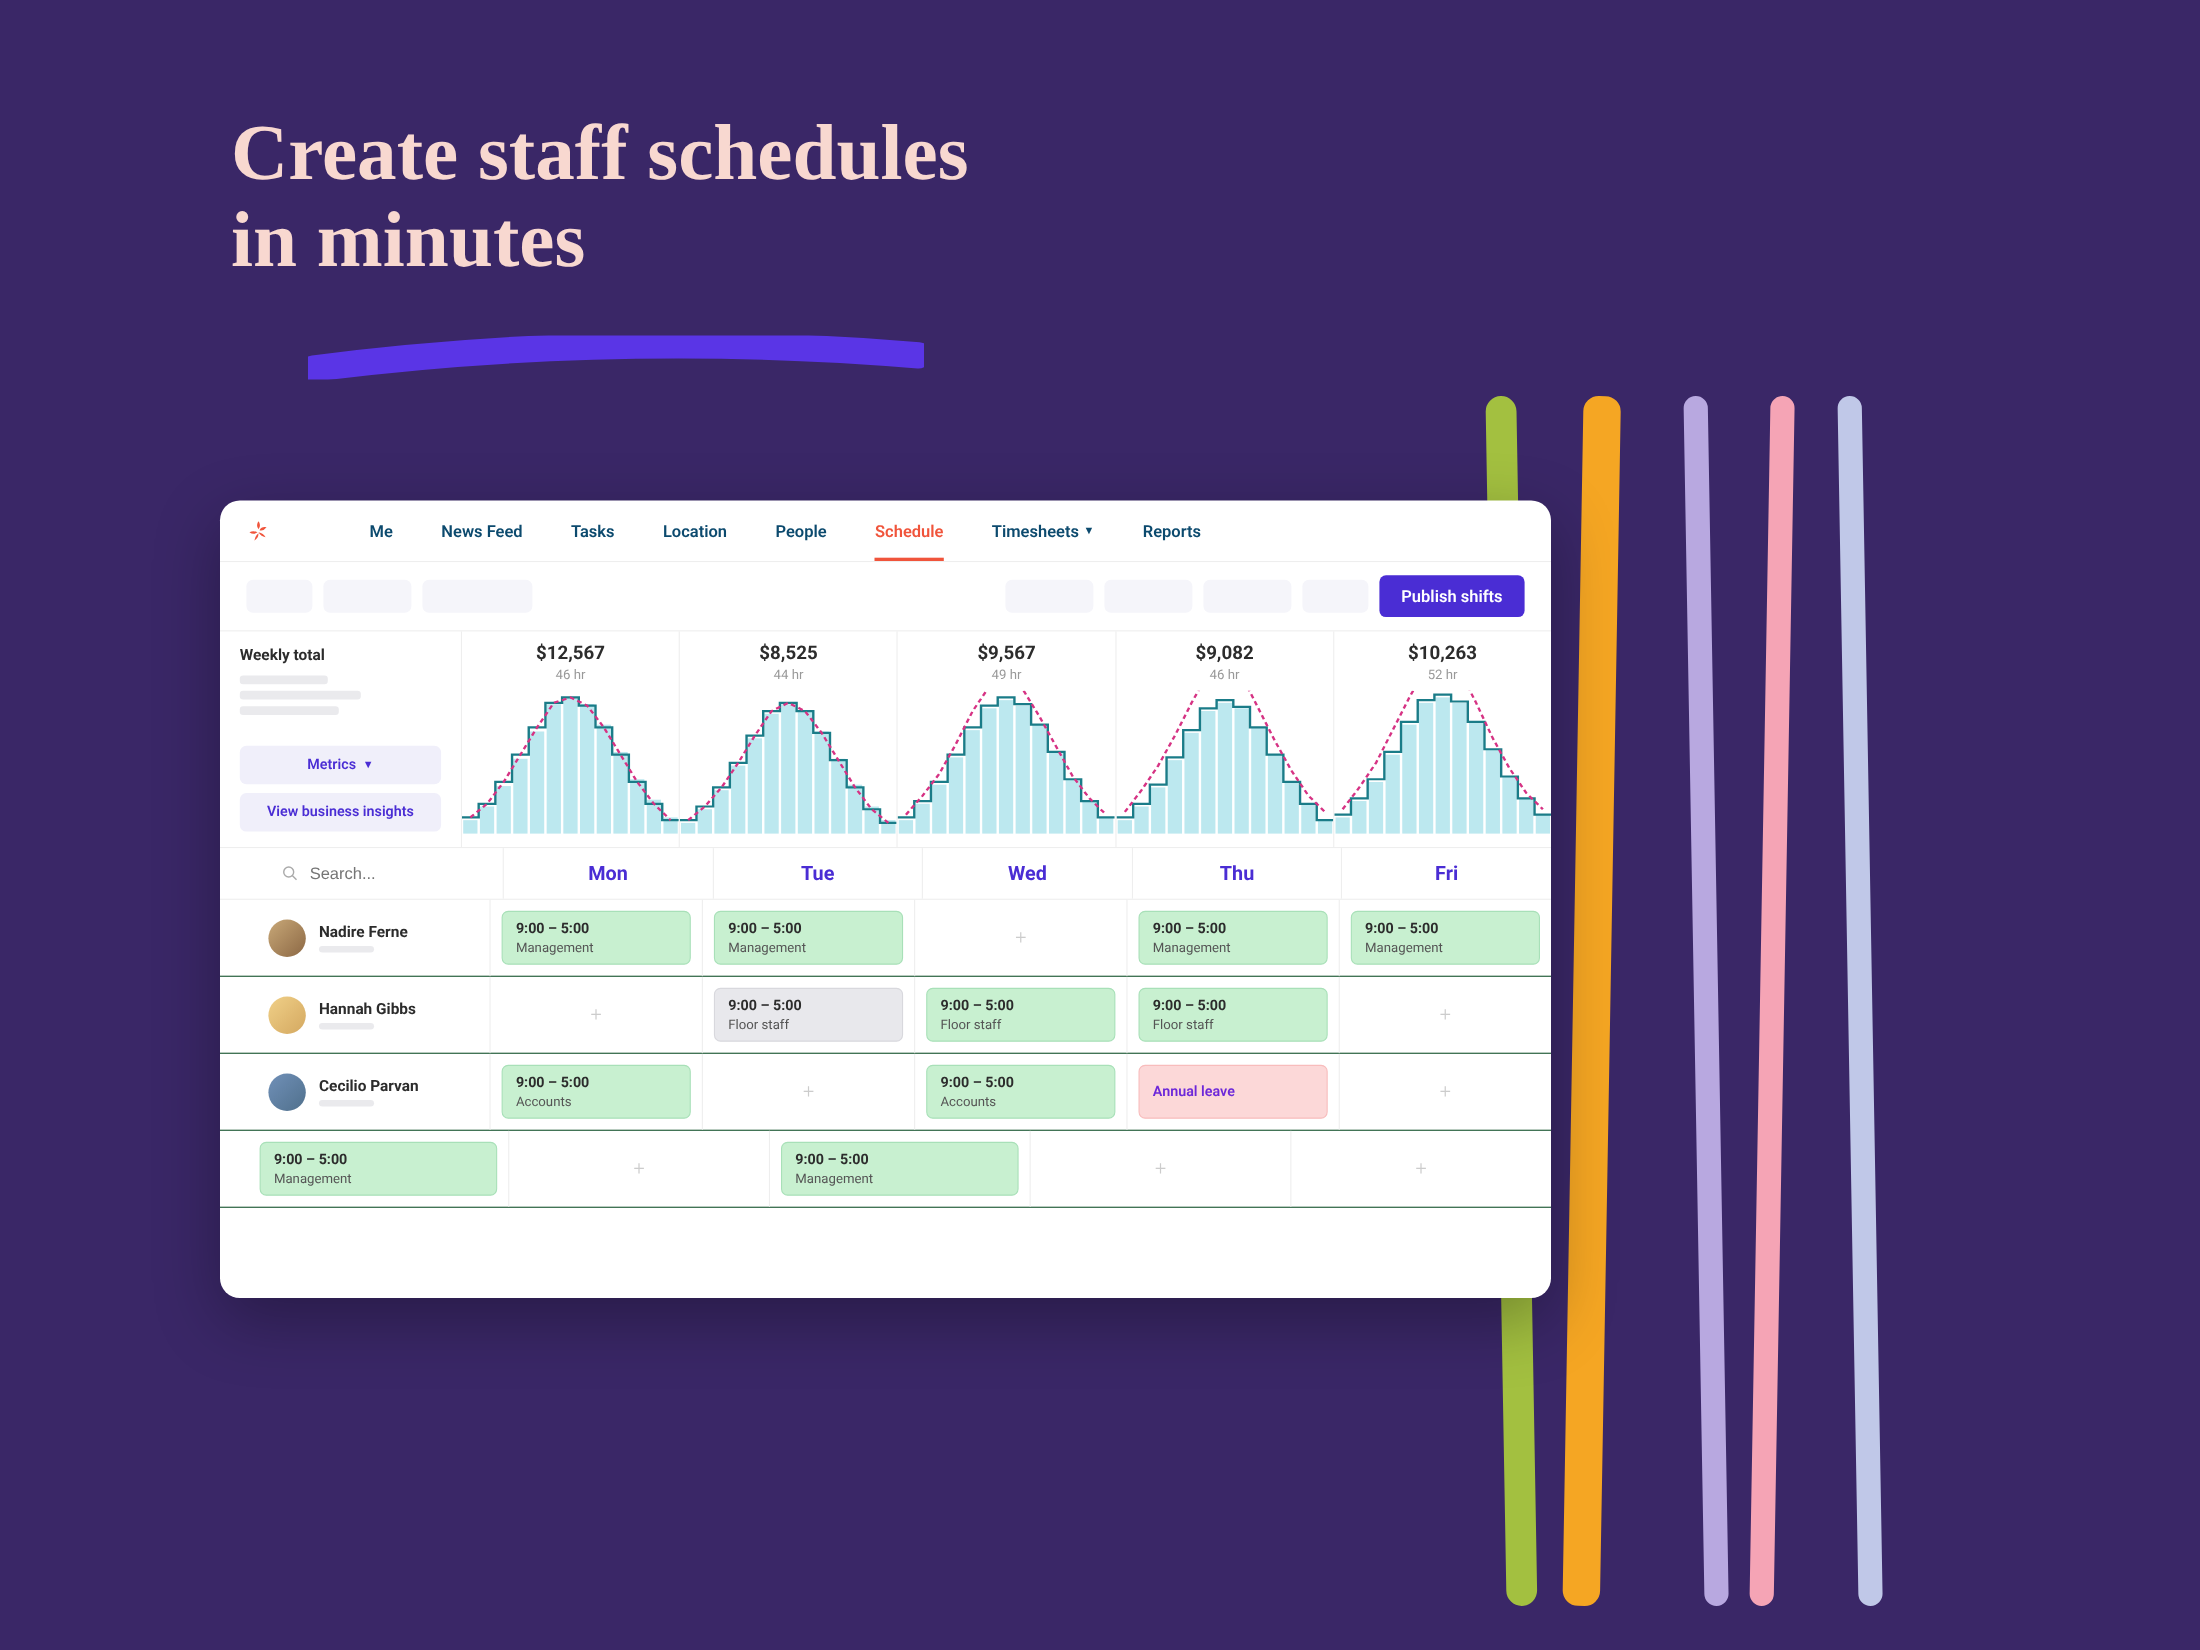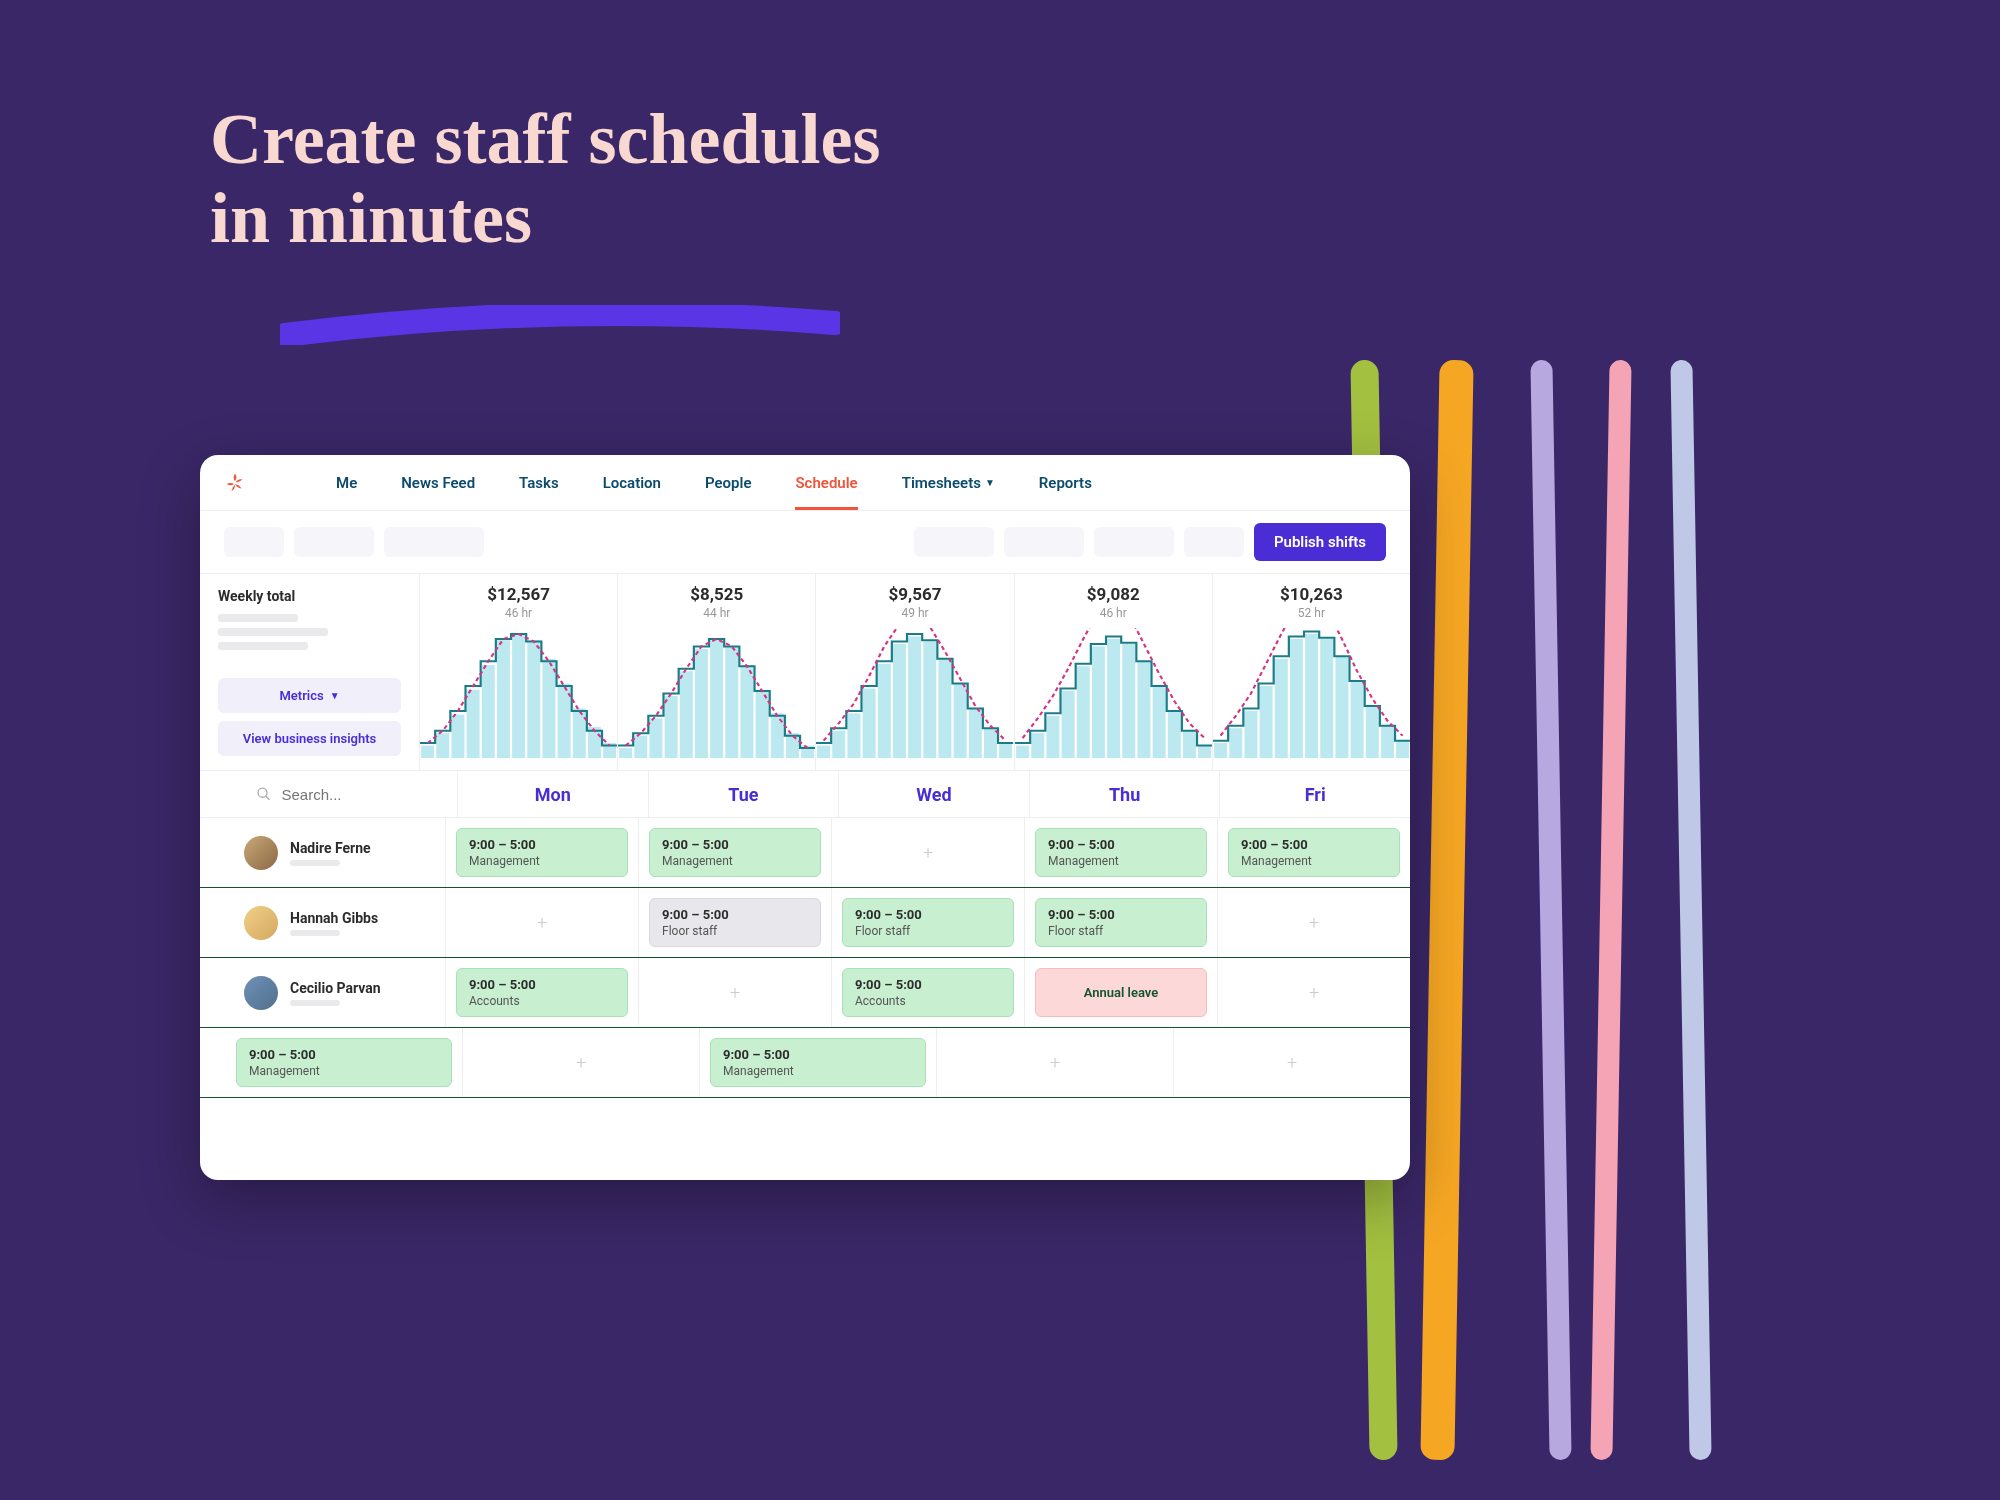--- a/index.html
+++ b/index.html
@@ -234,22 +234,22 @@
     padding: 8px 12px;
     text-align: left;
   }
   .shift-time { font-weight: 700; font-size: 13px; }
   .shift-role { font-size: 12px; color: #555; margin-top: 2px; }
   .shift.green { background: #c8f0d0; border: 1px solid #a8e0b8; }
   .shift.gray { background: #e8e8ec; border: 1px solid #d8d8dd; }
   .shift.red {
     background: #fcd8d8;
     border: 1px solid #f8bcbc;
-    text-align: center;
-    color: #14532d;
+    text-align: left;
+    color: #6d28d9;
     font-weight: 600;
     font-size: 13px;
     padding: 16px 12px;
   }
   .plus { color: #ccc; font-size: 18px; font-weight: 300; }
 </style>
 </head>
 <body>
 
 <div class="hero">

